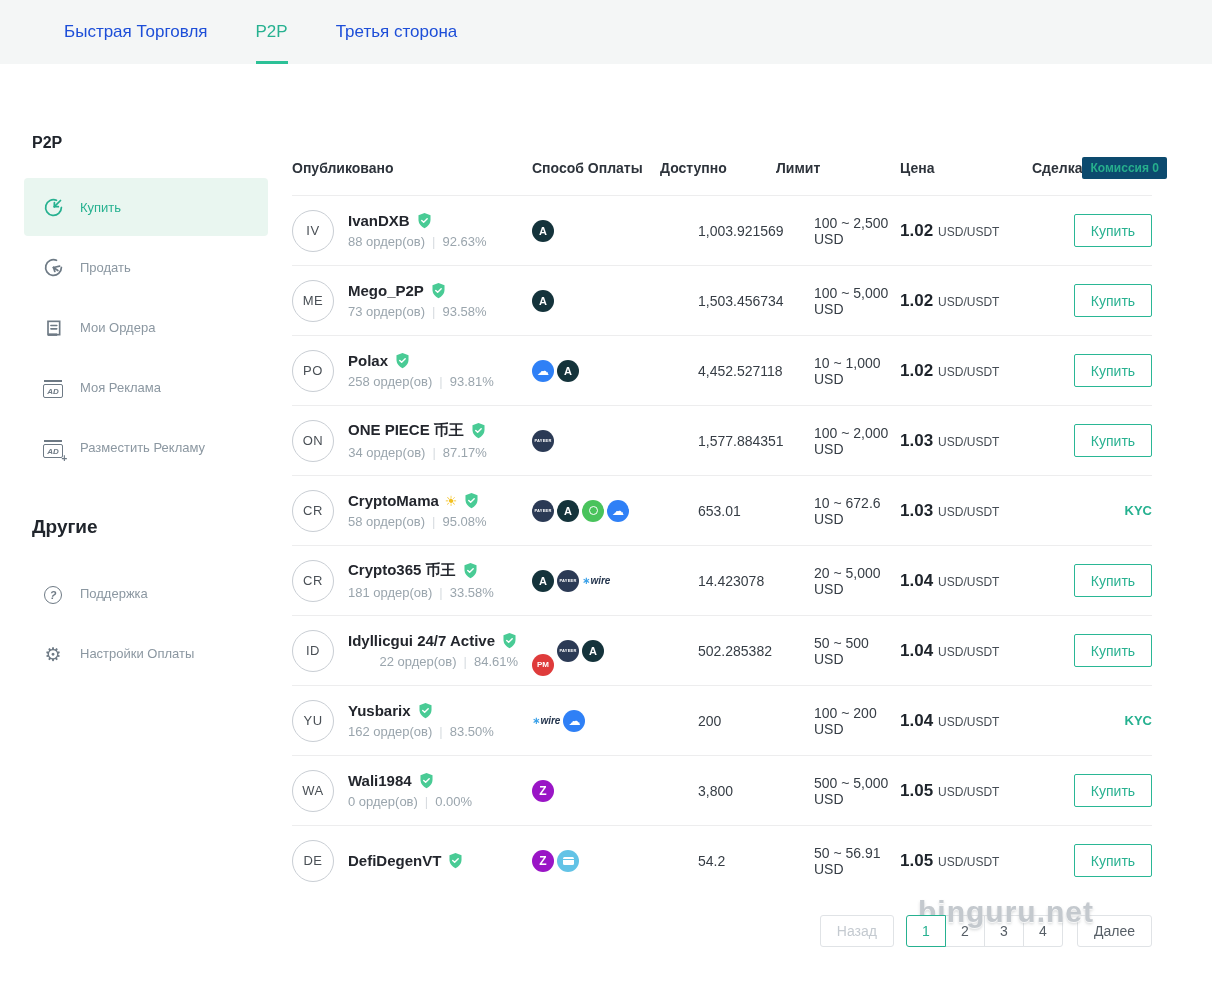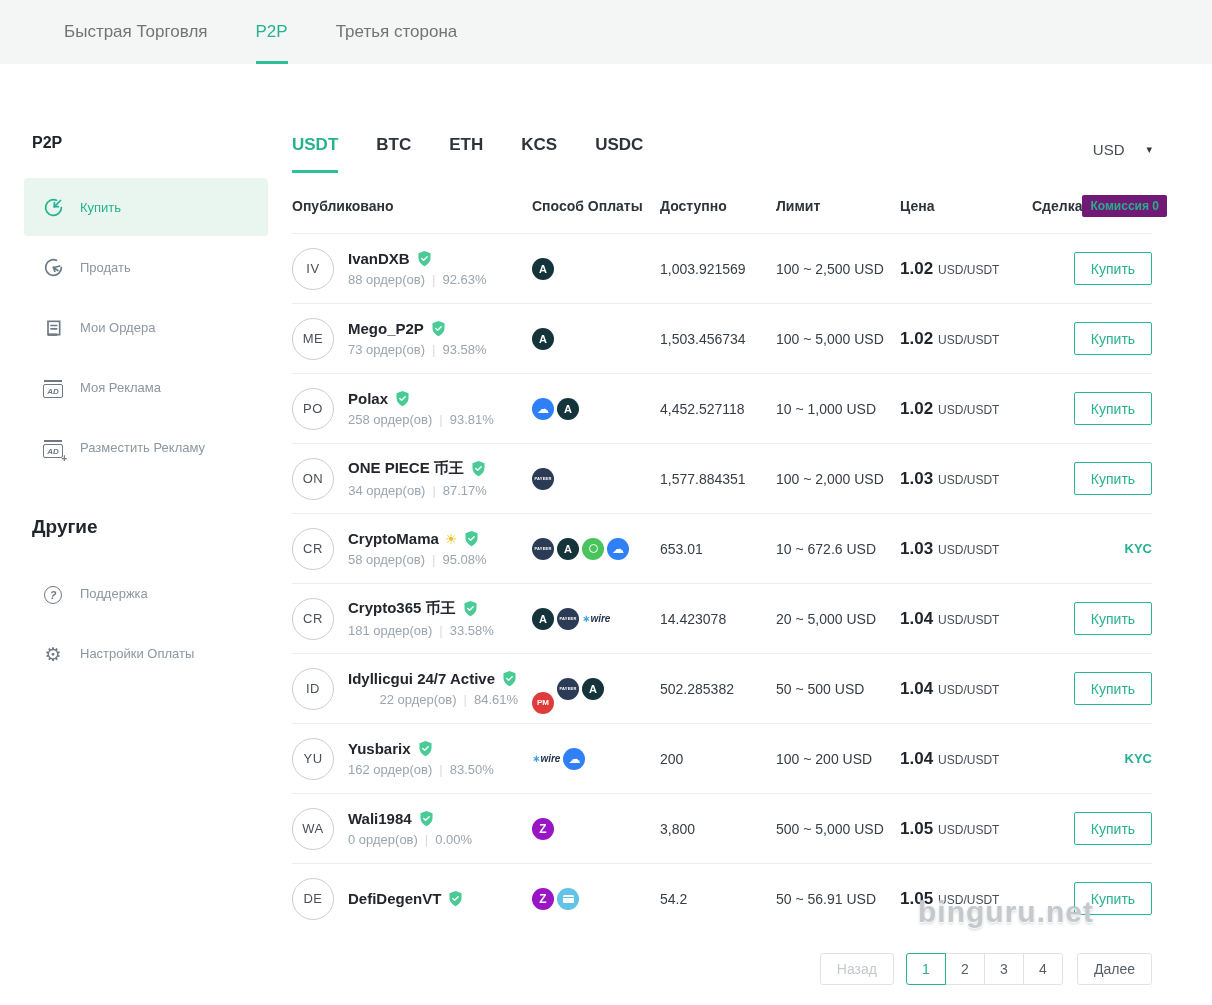--- a/index.html
+++ b/index.html
@@ -1,20 +1,20 @@
 <!DOCTYPE html>
 <html><head>
 <meta charset="utf-8">
 <style>
   * { margin:0; padding:0; box-sizing:border-box; }
   html,body { width:1212px; height:1005px; background:#fff; font-family:"Liberation Sans","DejaVu Sans",sans-serif; color:#2b3139; overflow:hidden; }
 
   
   .topnav { height:64px; background:#f4f6f6; display:flex; align-items:stretch; padding-left:40px; }
-  .topnav-item { display:flex; align-items:center; padding:0 24px; font-size:17px; color:#737373; cursor:pointer; position:relative; }
+  .topnav-item { display:flex; align-items:center; padding:0 24px; font-size:17px; color:#1d4ed8; cursor:pointer; position:relative; }
   .topnav-item.active { color:#26b190; }
   .topnav-item.active::after { content:""; position:absolute; left:24px; right:24px; bottom:0; height:3px; background:#2cc197; }
 
   .layout { display:flex; }
 
   
   .sidebar { width:292px; padding:70px 24px 0 24px; flex-shrink:0; }
   .side-title { font-size:16px; font-weight:bold; color:#20252c; margin:0 0 26px 8px; }
   .side-title.big { font-size:19px; margin-top:40px; }
   .side-item { display:flex; align-items:center; gap:16px; height:58px; padding:0 18px; border-radius:4px; color:#8b97a1; font-size:13px; cursor:pointer; margin-bottom:2px; }
@@ -31,21 +31,21 @@
   .main { width:860px; padding-top:71px; }
   .coin-tabs { display:flex; align-items:center; }
   .coin-tab { font-size:17px; font-weight:bold; color:#2c333b; margin-right:38px; padding-bottom:15px; cursor:pointer; border-bottom:3px solid transparent; }
   .coin-tab.active { color:#26b190; border-bottom-color:#2cc197; }
   .fiat-select { margin-left:auto; display:flex; align-items:center; gap:22px; font-size:15px; color:#454d56; cursor:pointer; padding-bottom:10px; }
   .fiat-caret { font-size:11px; color:#30363d; }
 
   .grid-row { display:grid; grid-template-columns:240px 128px 116px 124px 132px 120px; align-items:center; }
   .thead { margin-top:22px; padding-bottom:16px; font-size:14px; font-weight:bold; color:#2d333b; }
   .thead .last-cell { display:flex; align-items:center; justify-content:space-between; }
-  .fee-badge { background:#701a75; color:#26ae8c; font-size:12px; font-weight:bold; padding:4px 8px; border-radius:2px; white-space:nowrap; }
+  .fee-badge { background:#0c4a6e; color:#26ae8c; font-size:12px; font-weight:bold; padding:4px 8px; border-radius:2px; white-space:nowrap; }
 
   .t-row { height:70px; border-top:1px solid #ededee; }
   .trader { display:flex; align-items:center; gap:14px; }
   .avatar { width:42px; height:42px; border-radius:50%; border:1px solid #c9ced4; display:flex; align-items:center; justify-content:center; font-size:13px; color:#4a5056; letter-spacing:.5px; flex-shrink:0; }
   .t-name-wrap { display:flex; flex-direction:column; gap:5px; }
   .t-name { display:flex; align-items:center; gap:6px; font-size:15px; font-weight:bold; color:#23262d; cursor:pointer; }
   .sun { color:#f3c01f; font-size:14px; }
   .t-stats { font-size:13px; color:#9aa5ad; display:flex; align-items:center; gap:7px;justify-content:flex-end; }
   .t-stats .bar { color:#d7dce0; }
 
@@ -57,21 +57,21 @@
   .pi.greenpay i { width:9px; height:9px; border:1.6px solid #fff; border-radius:50%; }
   .pi.cloud   { background:#2f80f6; font-size:12px; }
   .pi.pm      { background:#df3b3b; font-size:8px;margin-top:28px; }
   .pi.zelle   { background:#9a15c6; font-size:12px; }
   .pi.card    { background:#63c3e6; }
   .pi.card i  { width:11px; height:8px; background:#fff; border-radius:1.5px; position:relative; }
   .pi.card i::after { content:""; position:absolute; top:2px; left:0; right:0; height:1.6px; background:#63c3e6; }
   .wire-logo { font-size:10px; font-weight:bold; font-style:italic; color:#24354d; white-space:nowrap; }
   .wire-logo b { color:#3aa0e8; font-style:normal; }
 
-  .cell-num { font-size:14px; color:#363d45; }
+  .cell-num { font-size:14px; color:#363d45;margin-left:38px; }
   .price { display:flex; align-items:baseline; gap:5px; }
   .price b { font-size:17px; color:#1e242b; }
   .price span { font-size:12px; color:#454c54; }
 
   .action-cell { display:flex; justify-content:flex-end; }
   .buy-btn { width:78px; height:33px; background:#fff; border:1px solid #2ab795; border-radius:2px; color:#27b190; font-size:14px; cursor:pointer; font-family:inherit; }
   .kyc-label { color:#26b190; font-size:13px; font-weight:bold;margin-left:36px; }
 
   
   .pagination { display:flex; justify-content:flex-end; align-items:center; margin-top:20px; }
@@ -157,31 +157,20 @@
         <div class="side-item">
      <span class="s-icon">
             <span class="gear">⚙</span>
           </span>
      <span>Настройки Оплаты</span>
    </div>
       </div>
   </div>
 
   <div class="main">
-    <div class="coin-tabs" id="coin-tabs">
-        <div class="coin-tab active">USDT</div>
-        <div class="coin-tab">BTC</div>
-        <div class="coin-tab">ETH</div>
-        <div class="coin-tab">KCS</div>
-        <div class="coin-tab">USDC</div>
-        <div class="fiat-select">
-     <span>USD</span>
-     <span class="fiat-caret">▾</span>
-   </div>
-      </div>
 
     <div class="grid-row thead">
       <div>Опубликовано</div>
       <div>Способ Оплаты</div>
       <div>Доступно</div>
       <div>Лимит</div>
       <div>Цена</div>
       <div class="last-cell">
         <span>Сделка</span>
         <span class="fee-badge">Комиссия 0</span>

